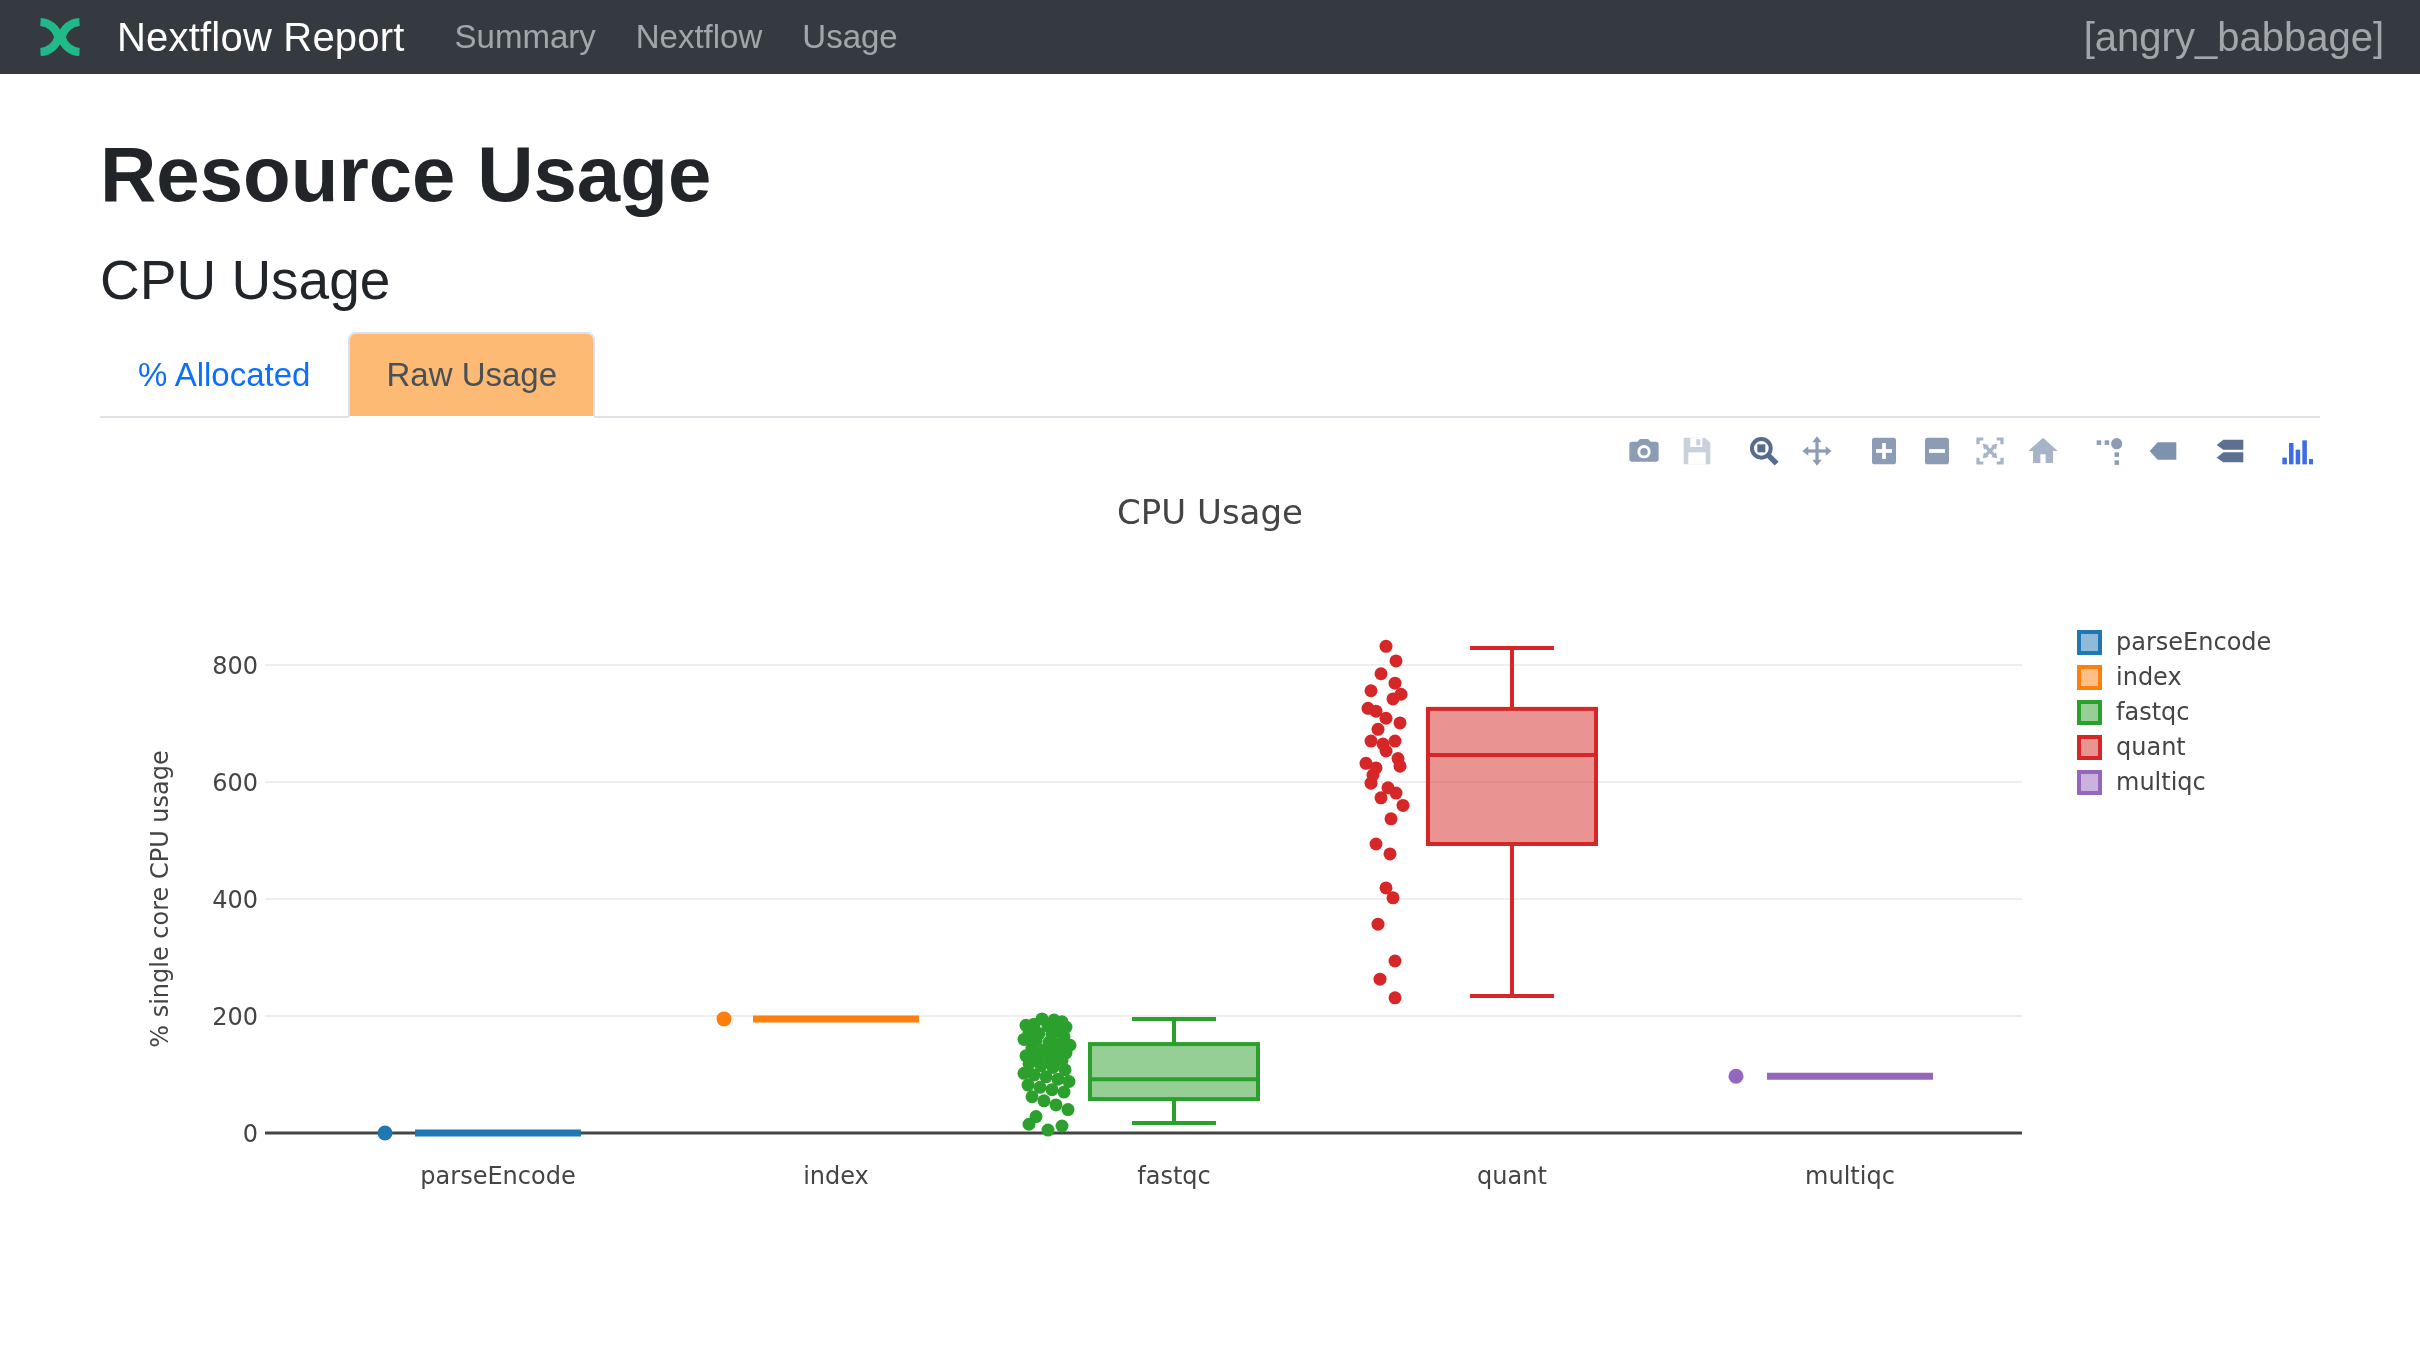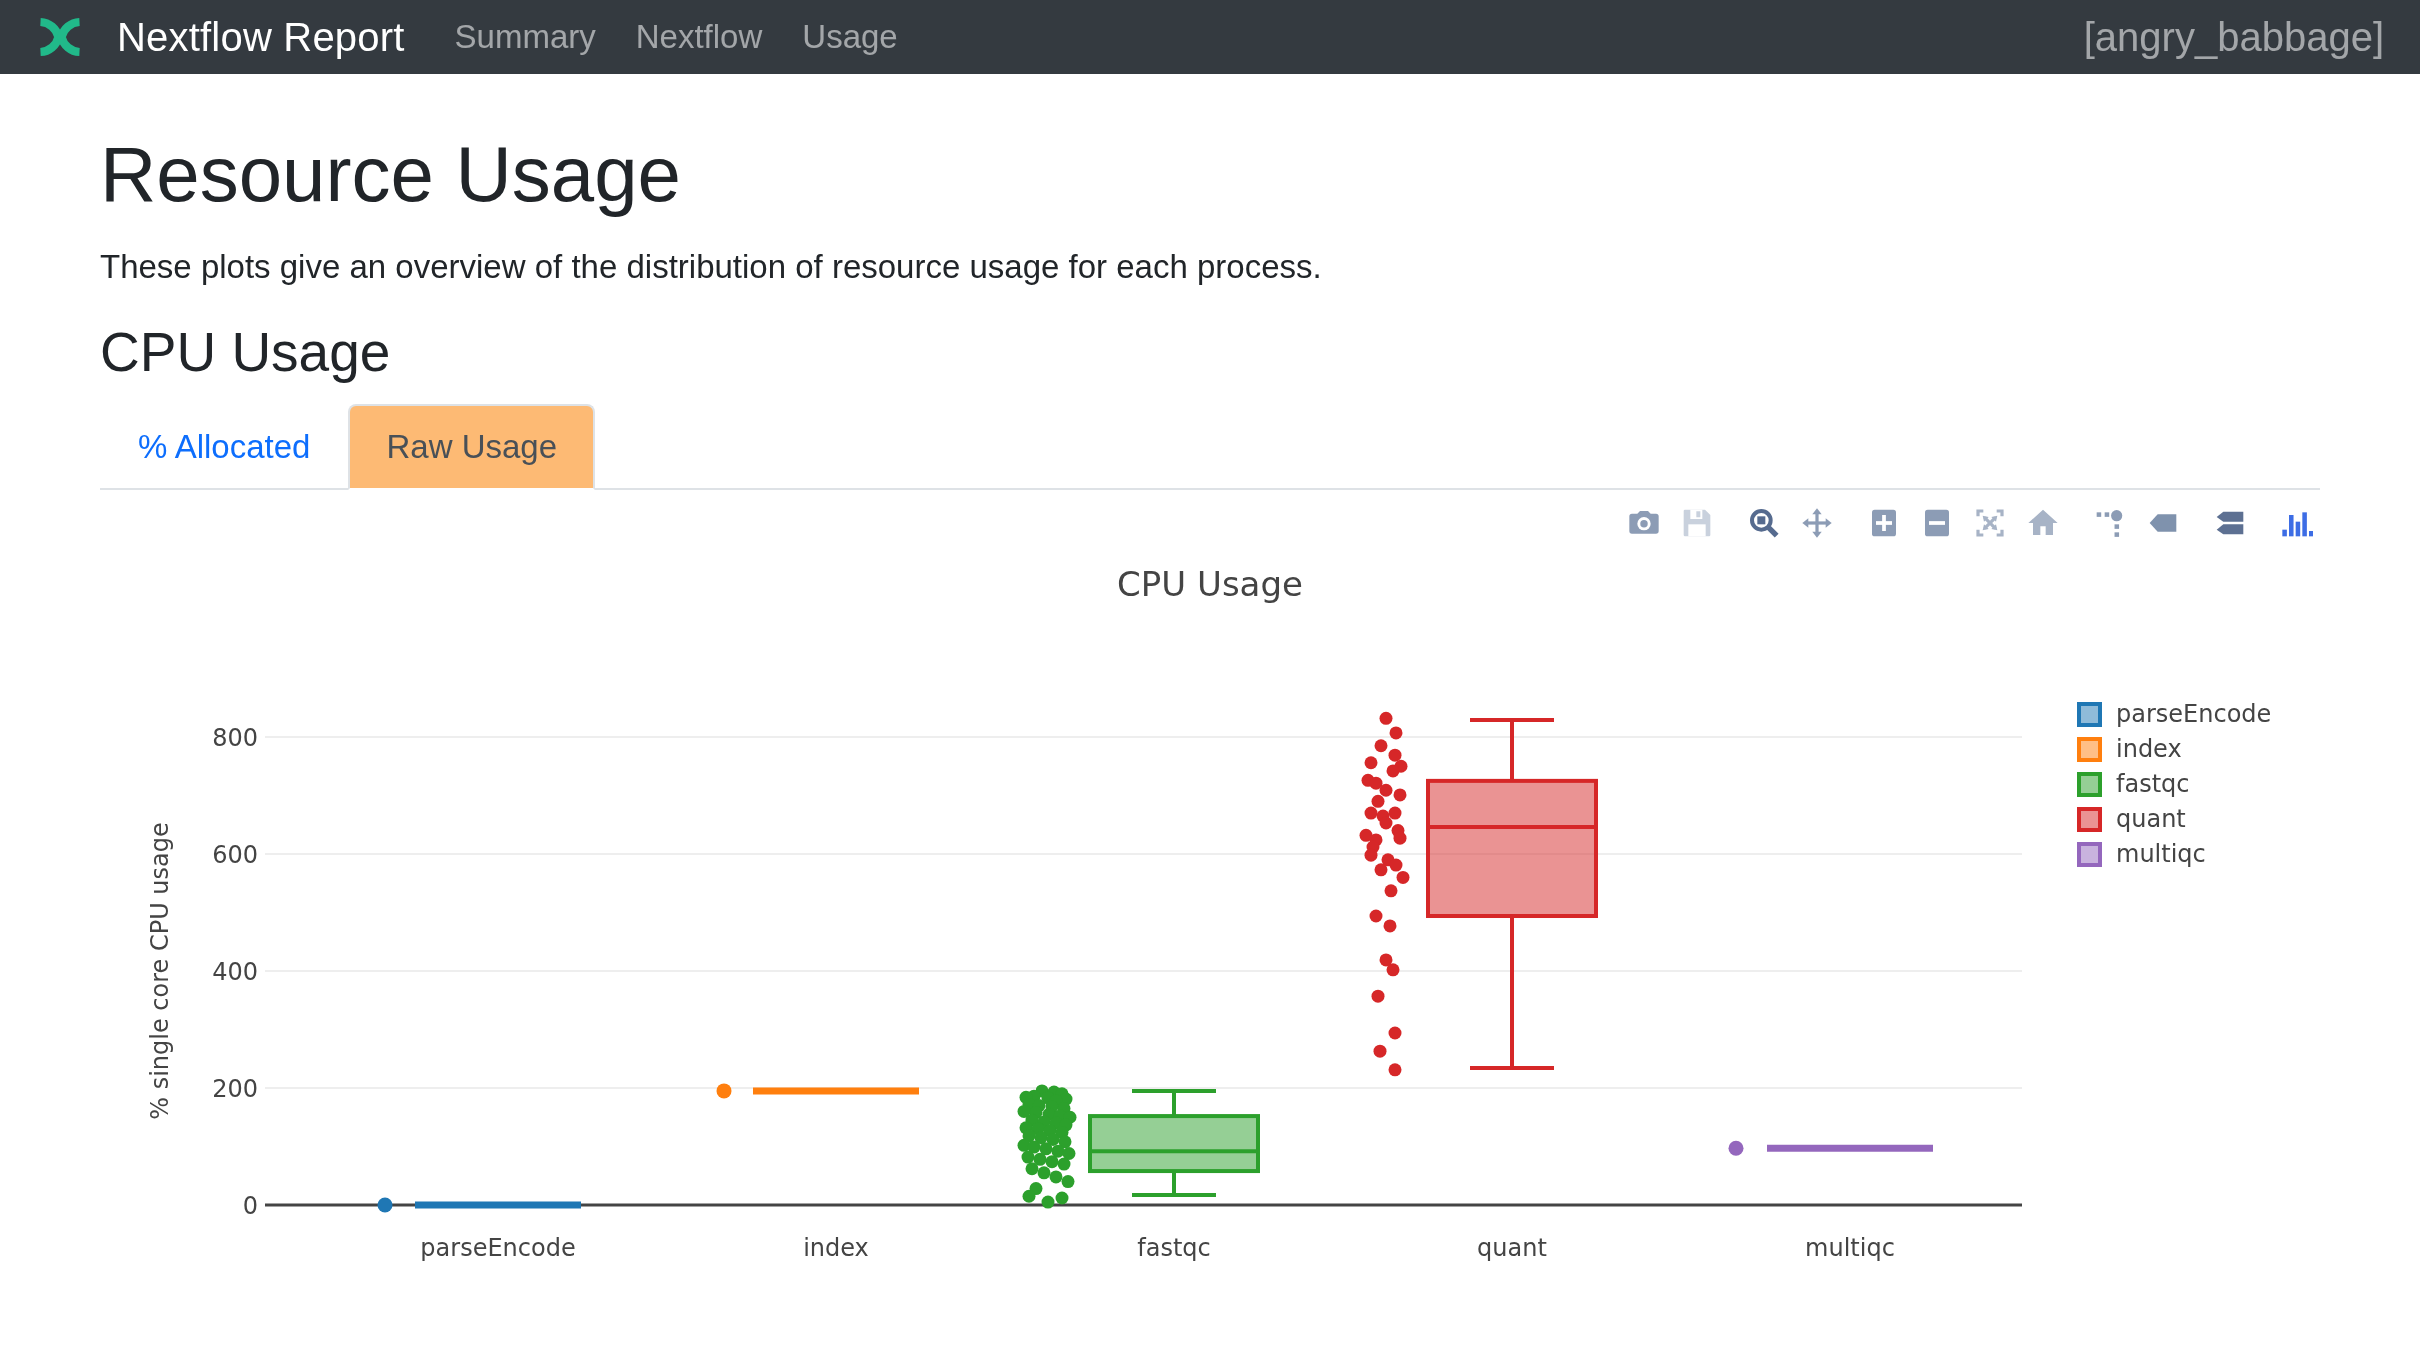--- a/index.html
+++ b/index.html
@@ -7,21 +7,21 @@
   
   .navbar{position:absolute;top:0;left:0;width:2420px;height:74px;background:#343a40;
     display:flex;align-items:center;box-sizing:border-box;padding:0 36px;}
   .brand-group{display:flex;align-items:center;}
   .brand{color:#fff;font-size:40px;font-weight:500;margin-left:33px;text-decoration:none;letter-spacing:.2px;}
   .nav-links{display:flex;align-items:center;margin-left:50px;}
   .nav-link{color:rgba(255,255,255,.55);font-size:33px;text-decoration:none;margin-right:40px;cursor:pointer;text-align:center;}
   .run-name{margin-left:auto;color:rgba(255,255,255,.55);font-size:40px;}
   
   .container{position:absolute;left:100px;top:74px;width:2220px;}
-  h1.page-title{font-size:78px;font-weight:400;margin:54px 0 26px 0;line-height:1.2;}
+  h1.page-title{font-size:78px;font-weight:700;margin:54px 0 26px 0;line-height:1.2;}
   p.subtitle{font-size:33px;margin:0 0 34px 0;}
   h2.section-title{font-size:55px;font-weight:500;margin:0 0 20px 0;}
   
   .nav-tabs{display:flex;border-bottom:2px solid #dee2e6;align-items:flex-start;}
   .tab-link{font-size:33px;padding:22px 36px;color:#0d6efd;cursor:pointer;text-decoration:none;
     border:2px solid transparent;margin-bottom:-2px;display:block;}
   .tab-link.active{color:#495057;background:#fdba74;border-color:#dee2e6 #dee2e6 #fff #dee2e6;
     border-radius:8px 8px 0 0;}
   
   .chart-wrap{position:relative;width:2220px;height:863px;}
@@ -49,21 +49,20 @@
   <div class="nav-links">
     <a class="nav-link">Summary</a>
     <a class="nav-link">Nextflow</a>
     <a class="nav-link">Usage</a>
   </div>
   <span class="run-name">[angry_babbage]</span>
 </nav>
 
 <div class="container">
   <h1 class="page-title">Resource Usage</h1>
-  <p class="subtitle">These plots give an overview of the distribution of resource usage for each process.</p>
   <h2 class="section-title">CPU Usage</h2>
 
   <div class="nav-tabs">
     <a class="tab-link">% Allocated</a>
     <a class="tab-link active">Raw Usage</a>
   </div>
 
   <div class="chart-wrap">
 
     <div class="modebar">

